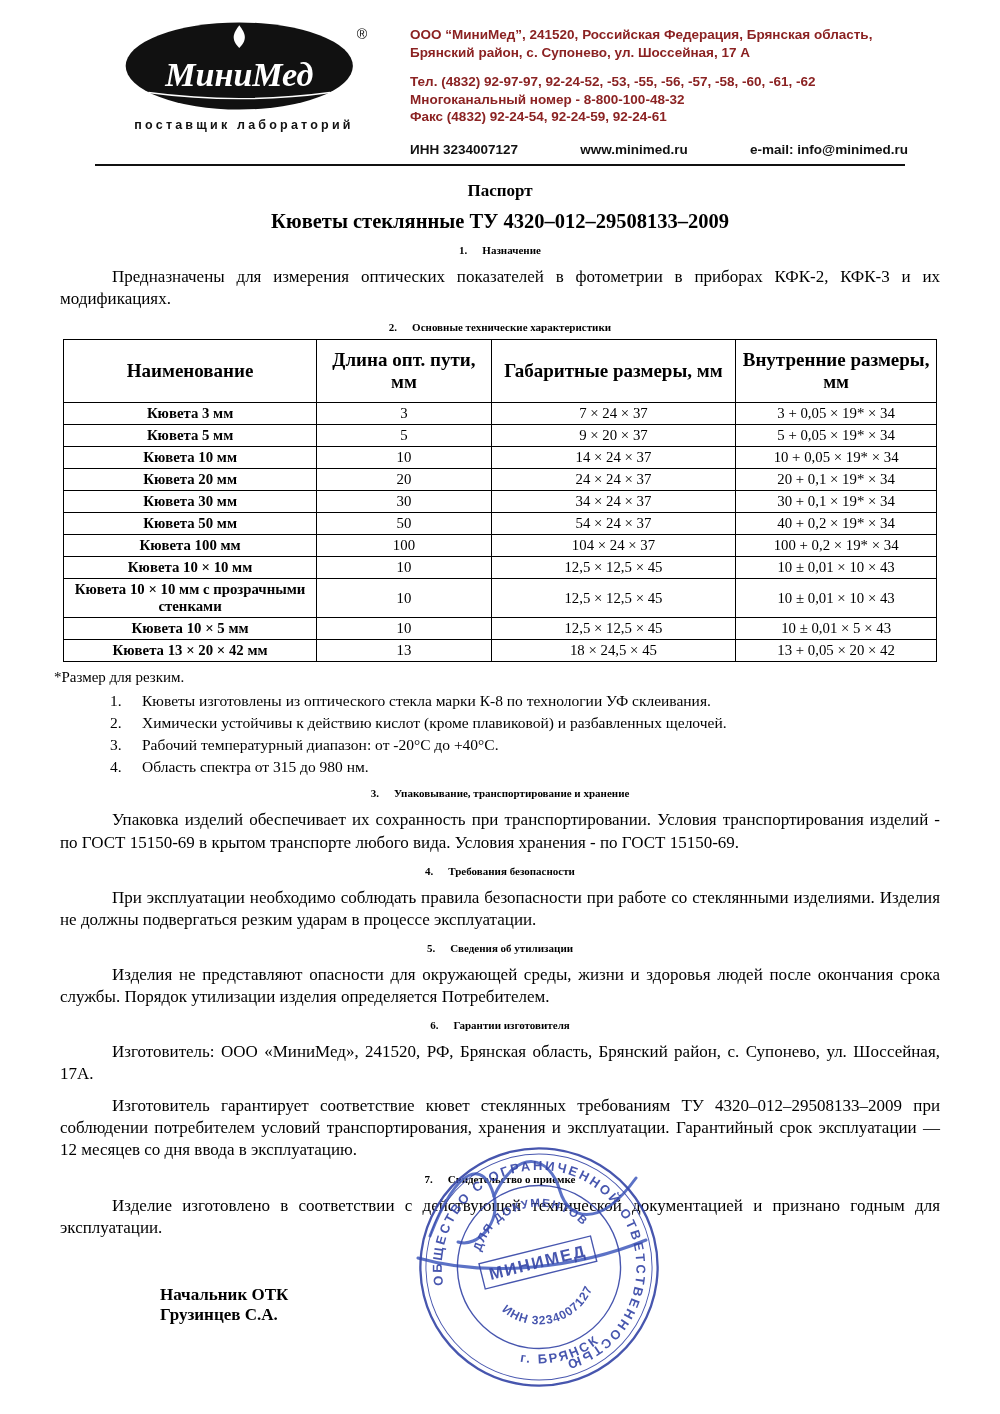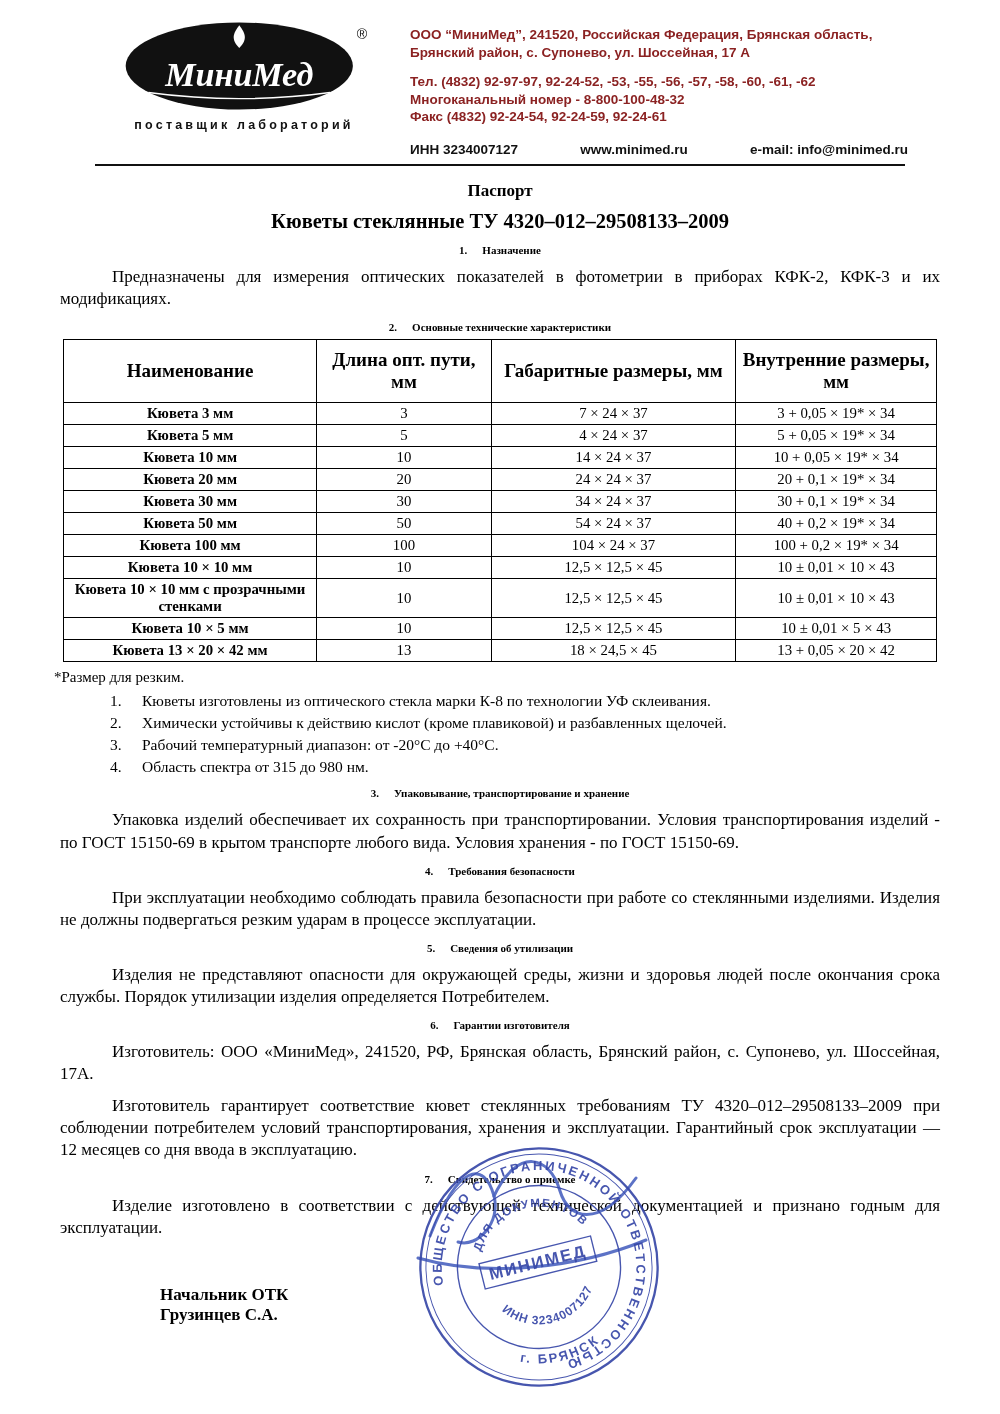--- a/index.html
+++ b/index.html
@@ -115,21 +115,21 @@
       <tbody>
           <tr>
             <td class="name-cell">Кювета 3 мм</td>
             <td>3</td>
             <td>7 × 24 × 37</td>
             <td>3 + 0,05 × 19* × 34</td>
           </tr>
           <tr>
             <td class="name-cell">Кювета 5 мм</td>
             <td>5</td>
-            <td>4 × 24 × 37</td>
+            <td>9 × 20 × 37</td>
             <td>5 + 0,05 × 19* × 34</td>
           </tr>
           <tr>
             <td class="name-cell">Кювета 10 мм</td>
             <td>10</td>
             <td>14 × 24 × 37</td>
             <td>10 + 0,05 × 19* × 34</td>
           </tr>
           <tr>
             <td class="name-cell">Кювета 20 мм</td>

